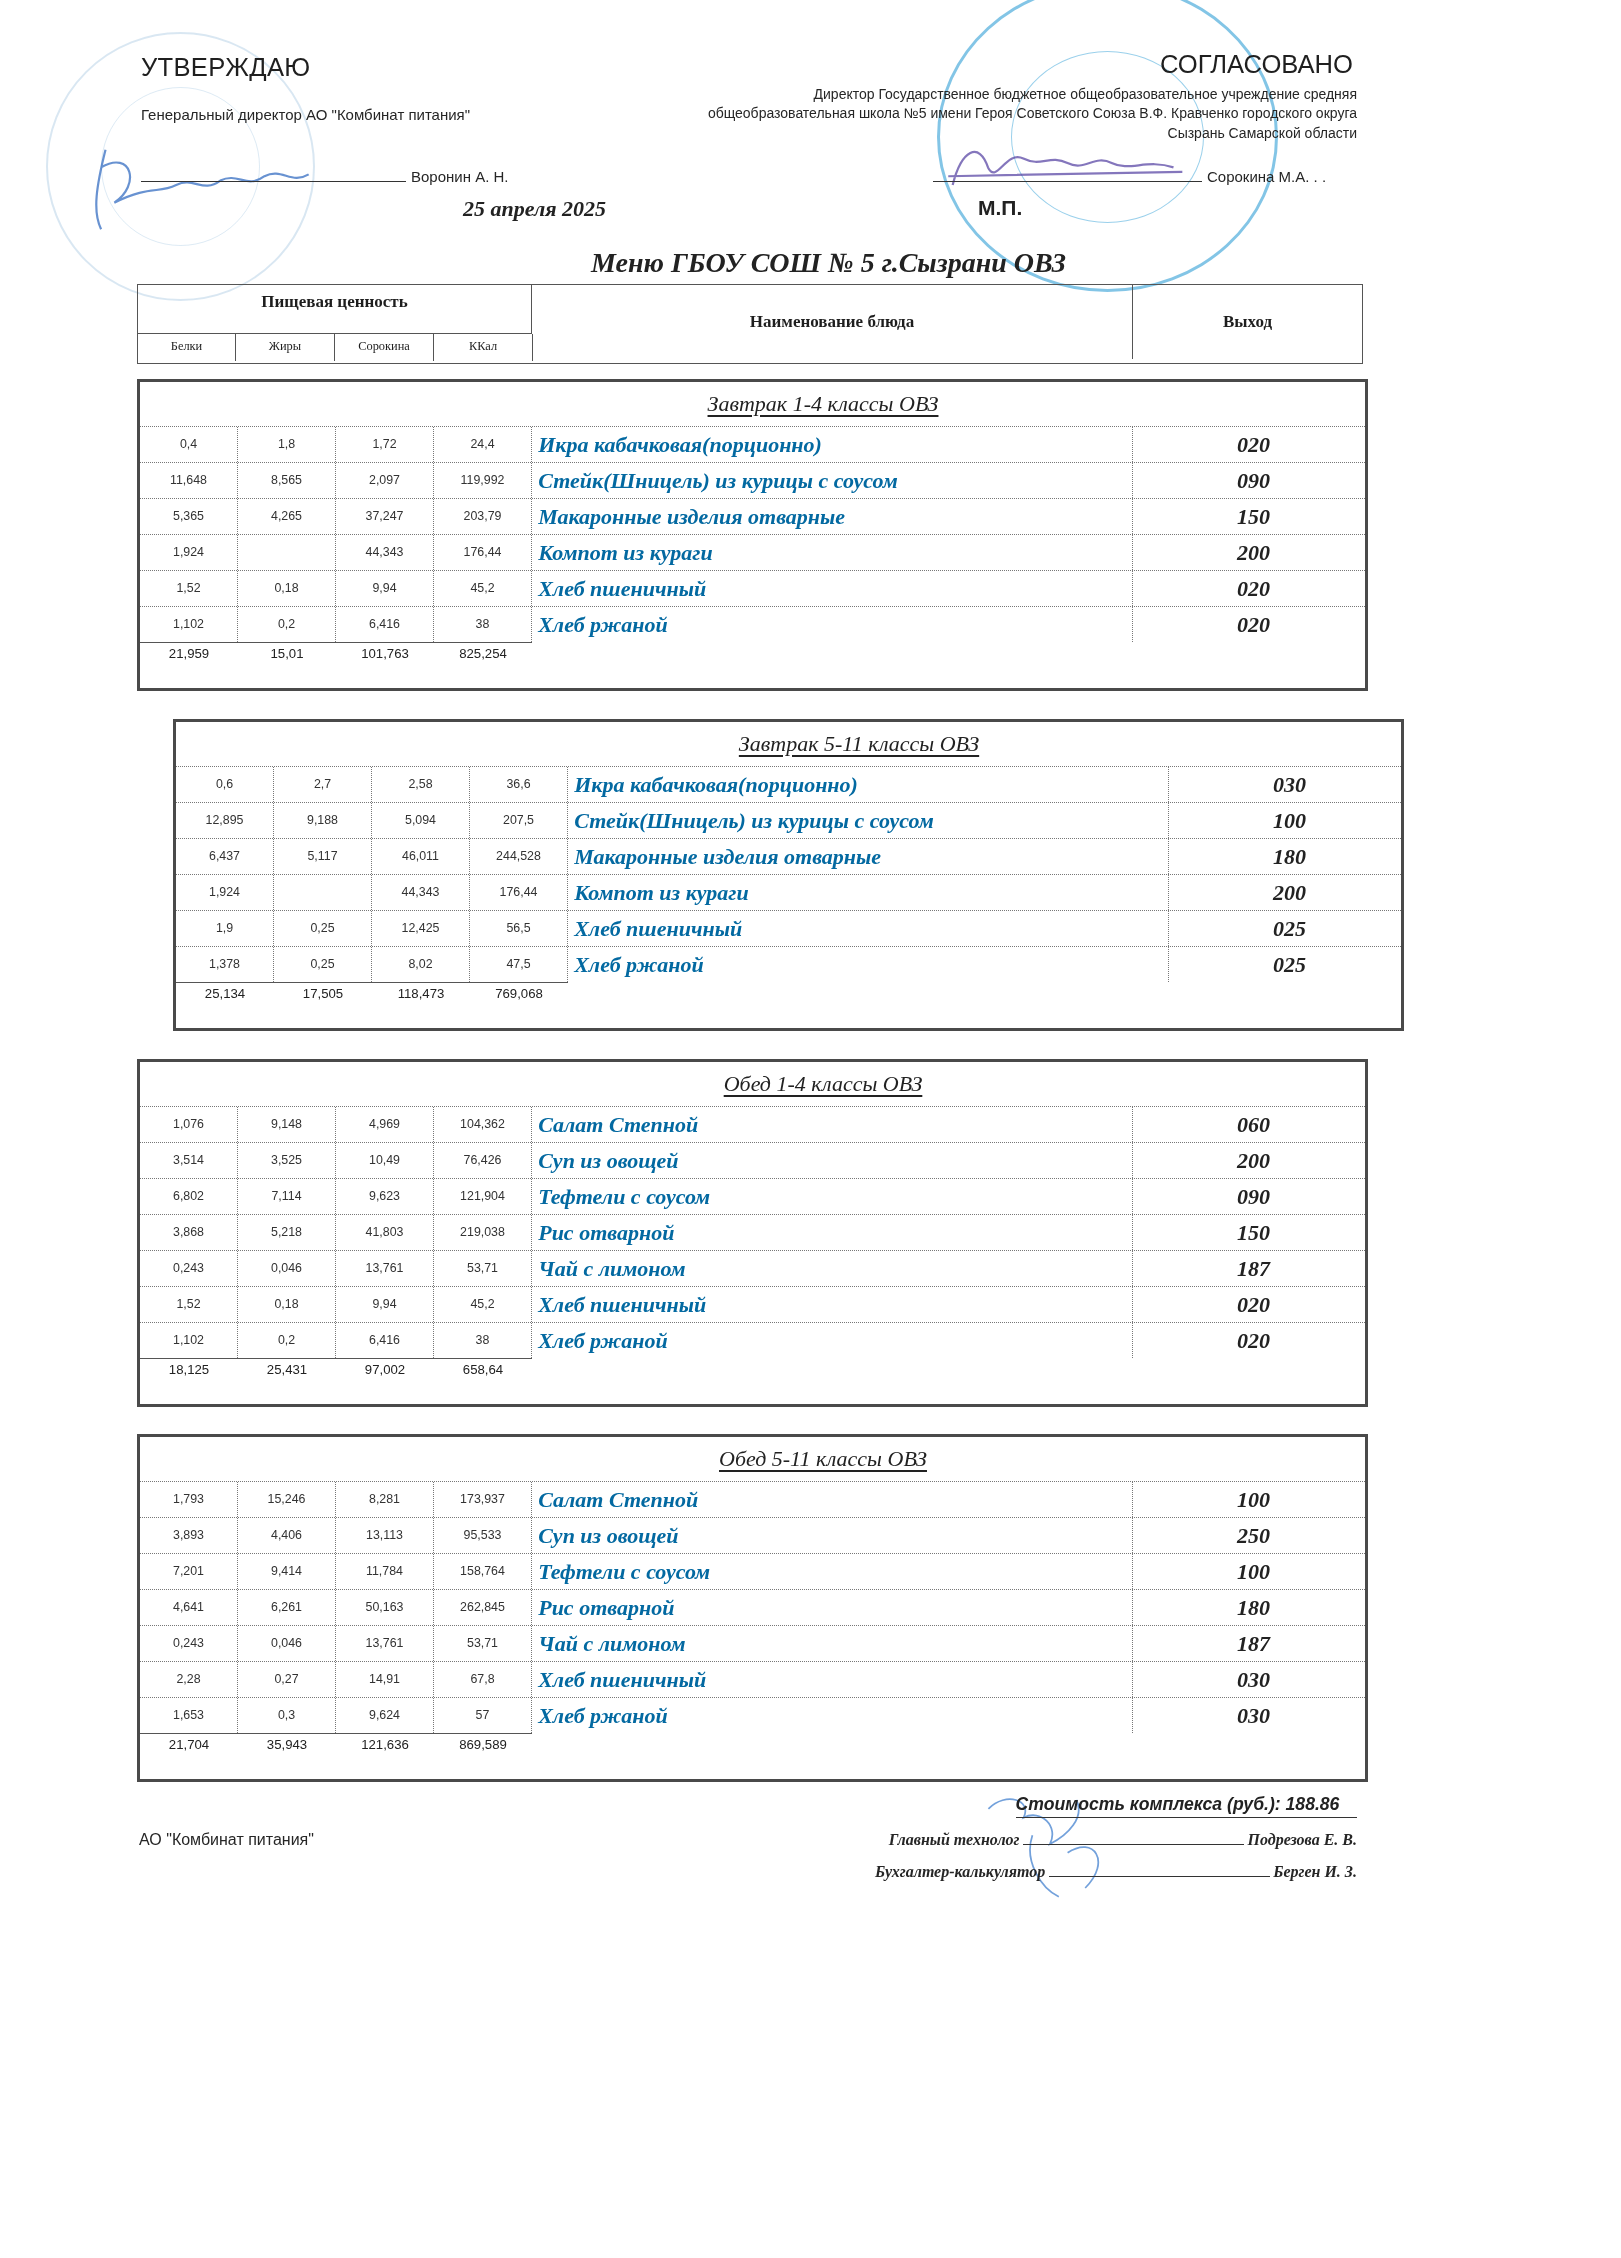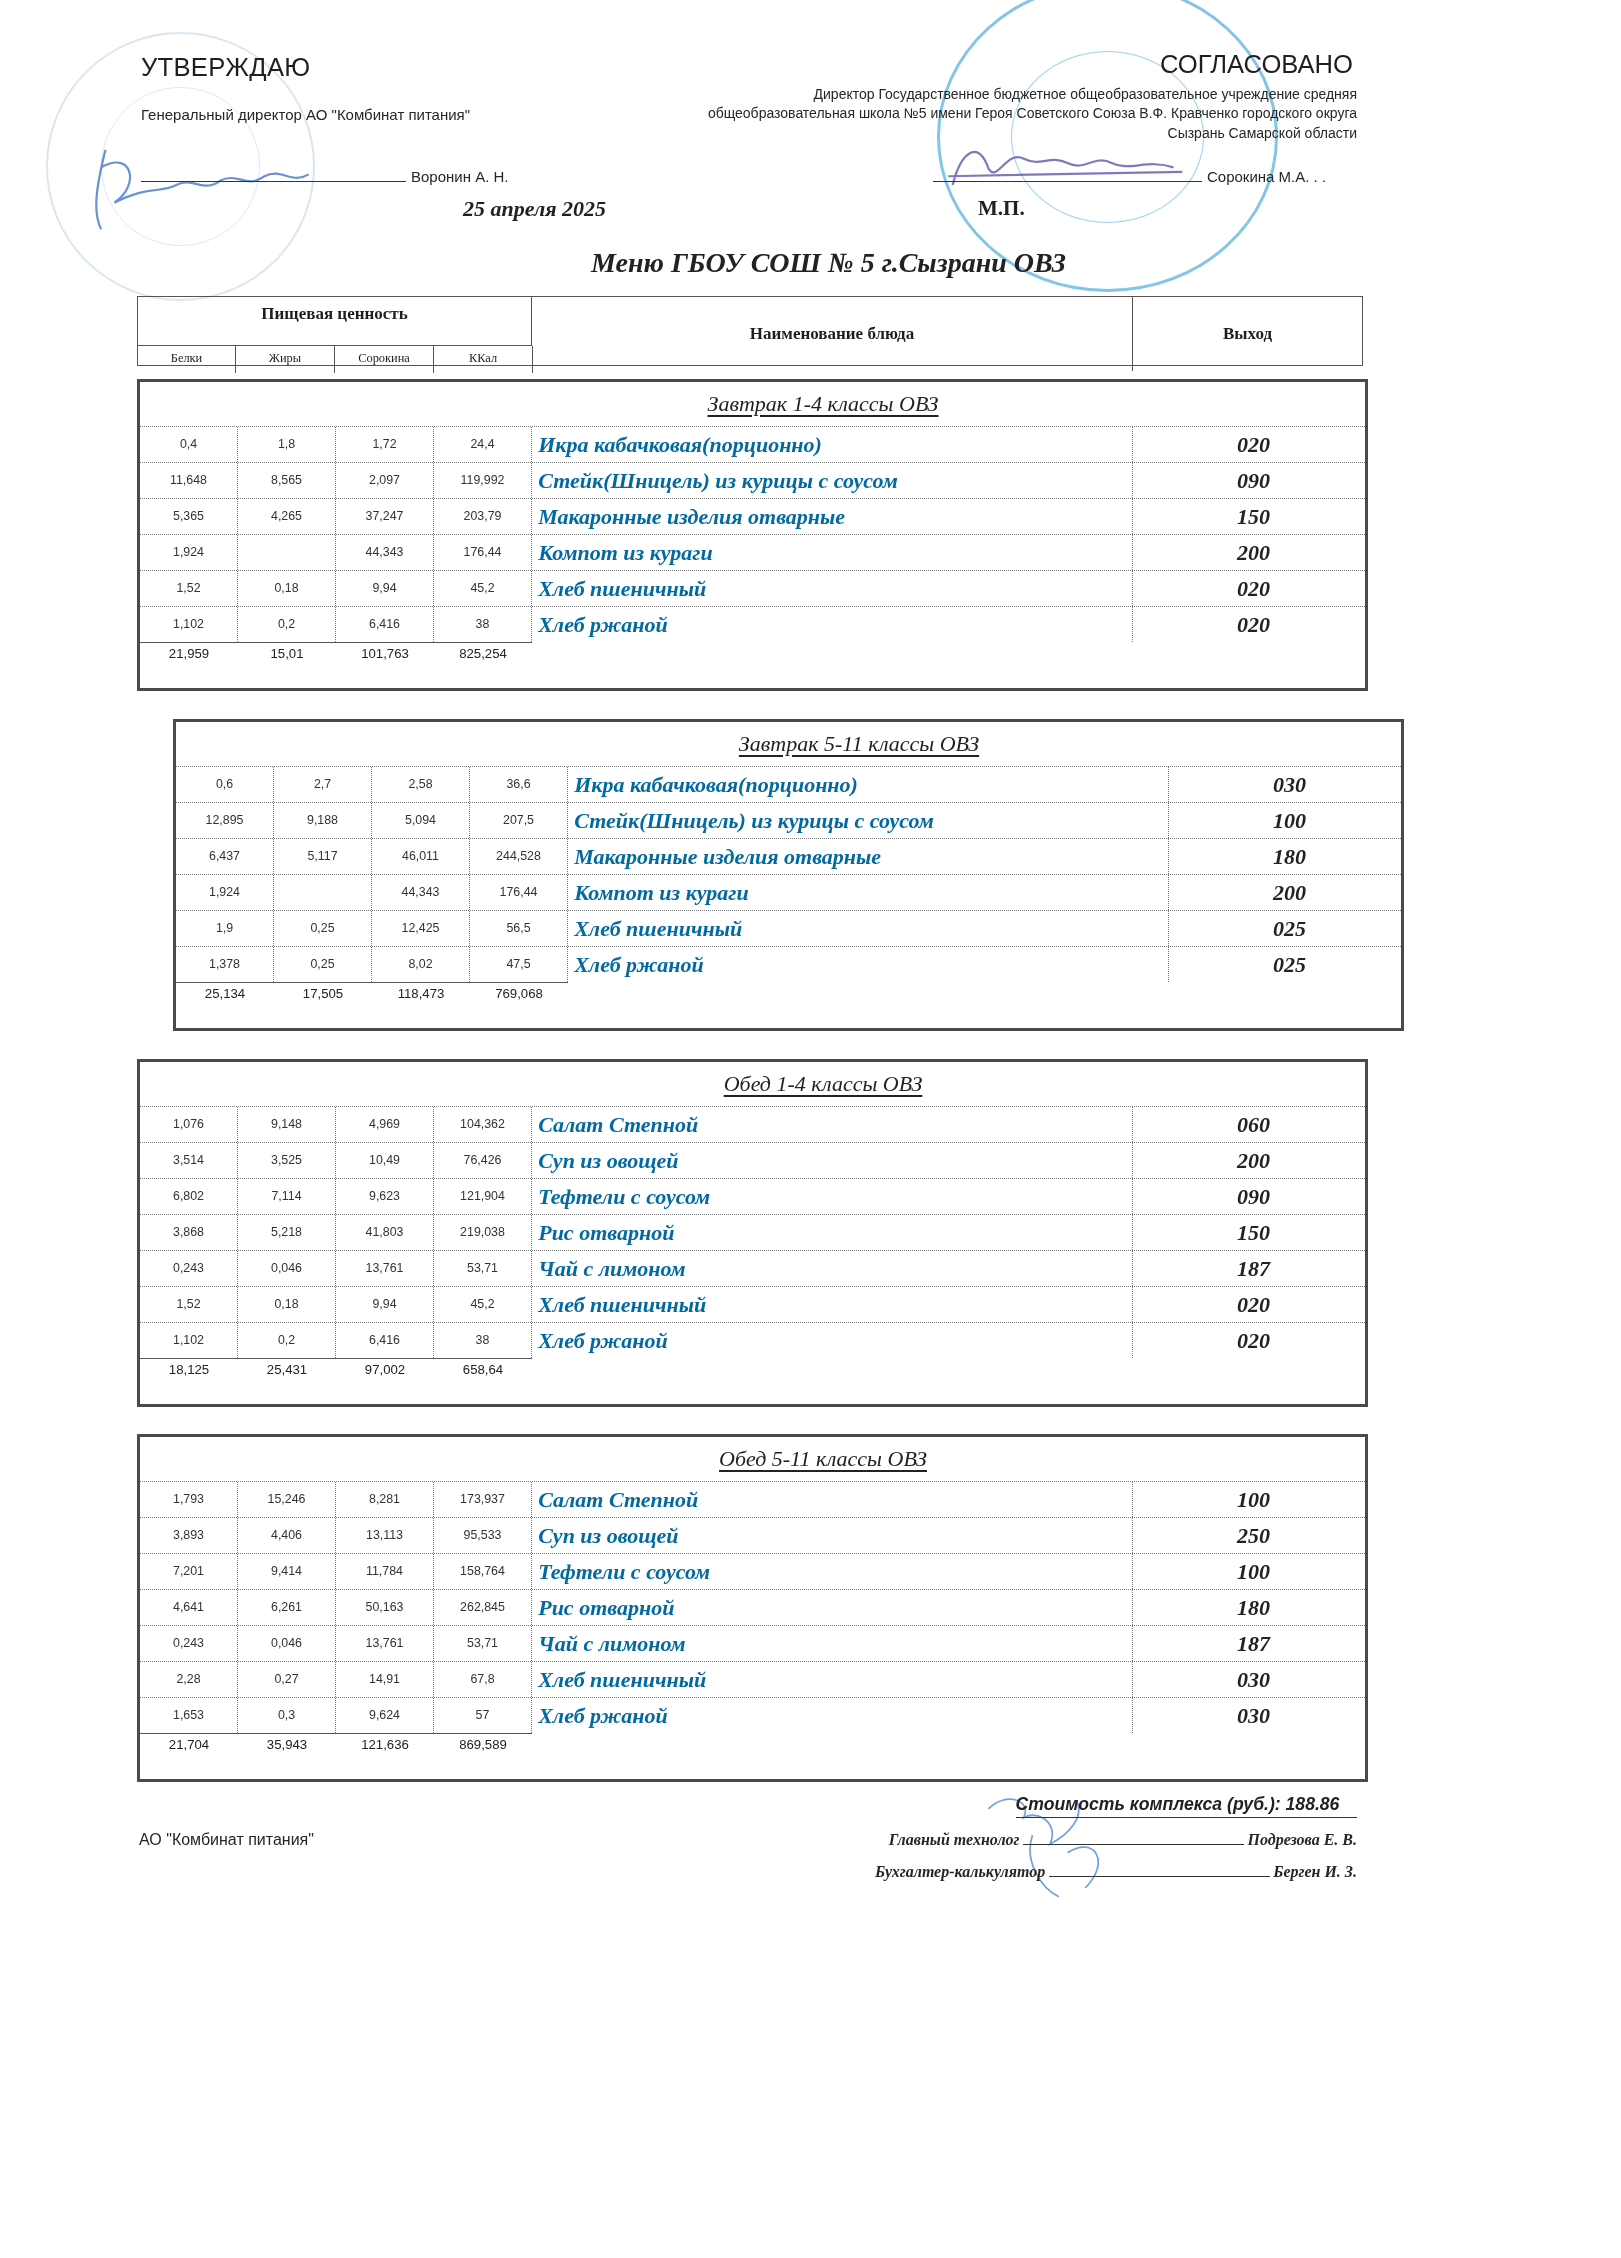--- a/index.html
+++ b/index.html
@@ -11,27 +11,27 @@
   .approve-title { left: 141px; top: 53px; font-size: 25.6px; letter-spacing: 0.3px; color: #1f1f1f; }
   .approve-role { left: 141px; top: 106px; font-size: 15px; color: #262626; }
   .approve-line { left: 141px; top: 181px; width: 265px; border-bottom: 1.8px solid #333; }
   .approve-name { left: 411px; top: 168px; font-size: 15px; color: #262626; }
   .approve-date { left: 463px; top: 196px; font-family: "Liberation Serif", serif; font-style: italic; font-weight: bold; font-size: 22px; color: #222; }
 
   .agree-title { right: 269px; top: 50px; font-size: 25.6px; color: #1f1f1f; }
   .agree-role { right: 265px; top: 85px; width: 670px; text-align: right; font-size: 14px; line-height: 19.4px; color: #262626; }
   .agree-line { left: 933px; top: 181px; width: 269px; border-bottom: 1.8px solid #333; }
   .agree-name { left: 1207px; top: 168px; font-size: 15px; color: #262626; }
-  .agree-mp { left: 978px; top: 196px; font-family: Liberation Serif, serif; font-weight: bold; font-size: 21px; color: #222; }
+  .agree-mp { left: 978px; top: 196px; font-family: Liberation Sans, sans-serif; font-weight: bold; font-size: 21px; color: #222; }
 
   .page-title { left: 0; width: 1622px; top: 247px; text-align: center; padding-left: 35px; box-sizing: border-box;
                 font-family: "Liberation Serif", serif; font-style: italic; font-weight: bold; font-size: 28px; color: #222; }
 
   
-  .col-header { left: 137px; top: 296px; width: 1226px; height: 70px; border: 1.8px solid #555; box-sizing: border-box;
+  .col-header { left: 137px; top: 284px; width: 1226px; height: 80px; border: 1.8px solid #555; box-sizing: border-box;
                 font-family: "Liberation Serif", serif; }
   .ch-nutr { position: absolute; left: 0; top: 0; width: 394px; height: 49px; border-right: 1.8px solid #555; border-bottom: 1.8px solid #555; box-sizing: border-box;
              text-align: center; font-weight: bold; font-size: 17px; padding-top: 7px; }
   .ch-sub { position: absolute; top: 49px; height: 26.5px; border-right: 1.8px solid #555; box-sizing: border-box; text-align: center; font-size: 12.4px; line-height: 25px; }
   .ch-name { position: absolute; left: 394px; top: 0; width: 601px; height: 74px; border-right: 1.8px solid #555; box-sizing: border-box;
              text-align: center; font-weight: bold; font-size: 17px; line-height: 74px; }
   .ch-out { position: absolute; left: 995px; top: 0; right: 0; height: 74px; text-align: center; font-weight: bold; font-size: 17px; line-height: 74px; }
 
   
   .section { position: absolute; left: 137px; width: 1231px; border: 3.5px solid #4a4a4a; box-sizing: border-box; background: #fff; }

